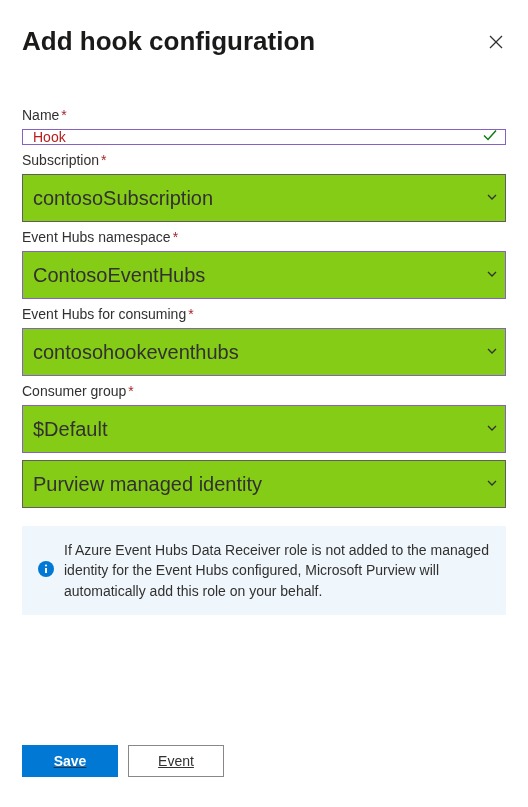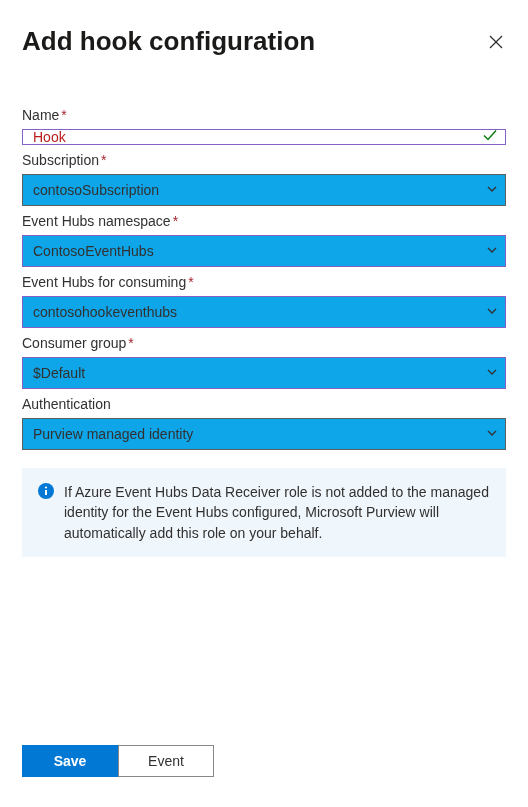--- a/index.html
+++ b/index.html
@@ -91,27 +91,27 @@
       height: 16px;
       stroke: #107c10;
       stroke-width: 1.5;
       fill: none;
     }
     .select-wrap {
       position: relative;
     }
     .select-input {
       width: 100%;
-      height: 32px;
+      height: 48px;
       border: 1px solid #605e5c;
       padding: 0 32px 0 10px;
-      font-size: 14px;
+      font-size: 20px;
       font-family: inherit;
       color: #323130;
-      background: #0ea5e9;
+      background: #84cc16;
       cursor: pointer;
       display: flex;
       align-items: center;
       outline: none;
     }
     .select-input.purple {
       border-color: #8661c5;
     }
     .chevron-icon {
       position: absolute;
@@ -124,42 +124,43 @@
       width: 12px;
       height: 12px;
       stroke: #323130;
       stroke-width: 1.3;
       fill: none;
     }
     .info-box {
       background: #eff6fc;
       padding: 14px 16px;
       display: flex;
-      align-items: flex-start;
+      align-items: center;
       gap: 10px;
       margin-top: 18px;
     }
     .info-icon {
       flex-shrink: 0;
       margin-top: 1px;
     }
     .info-icon svg {
       width: 16px;
       height: 16px;
     }
     .info-text {
       font-size: 14px;
       line-height: 1.45;
       color: #323130;
     }
     .footer {
       display: flex;
-      gap: 0;
+      gap: 10px;
       padding-top: 20px;
       padding-bottom: 4px;
+      text-decoration: underline;
     }
     .btn {
       height: 32px;
       padding: 0 22px;
       font-size: 14px;
       font-family: inherit;
       font-weight: 600;
       cursor: pointer;
       border: none;
       min-width: 96px;
@@ -265,23 +266,20 @@
         </div>
         <span class="chevron-icon">
           <svg viewBox="0 0 12 12">
               <polyline points="2,4 6,8 10,4"></polyline>
             </svg>
         </span>
       </div>
     </div>
 
     <div class="field">
-      <label class="field-label">
-        <span>Authentication</span>
-      </label>
       <div class="select-wrap">
         <div class="select-input">
           <span>Purview managed identity</span>
         </div>
         <span class="chevron-icon">
           <svg viewBox="0 0 12 12">
               <polyline points="2,4 6,8 10,4"></polyline>
             </svg>
         </span>
       </div>

